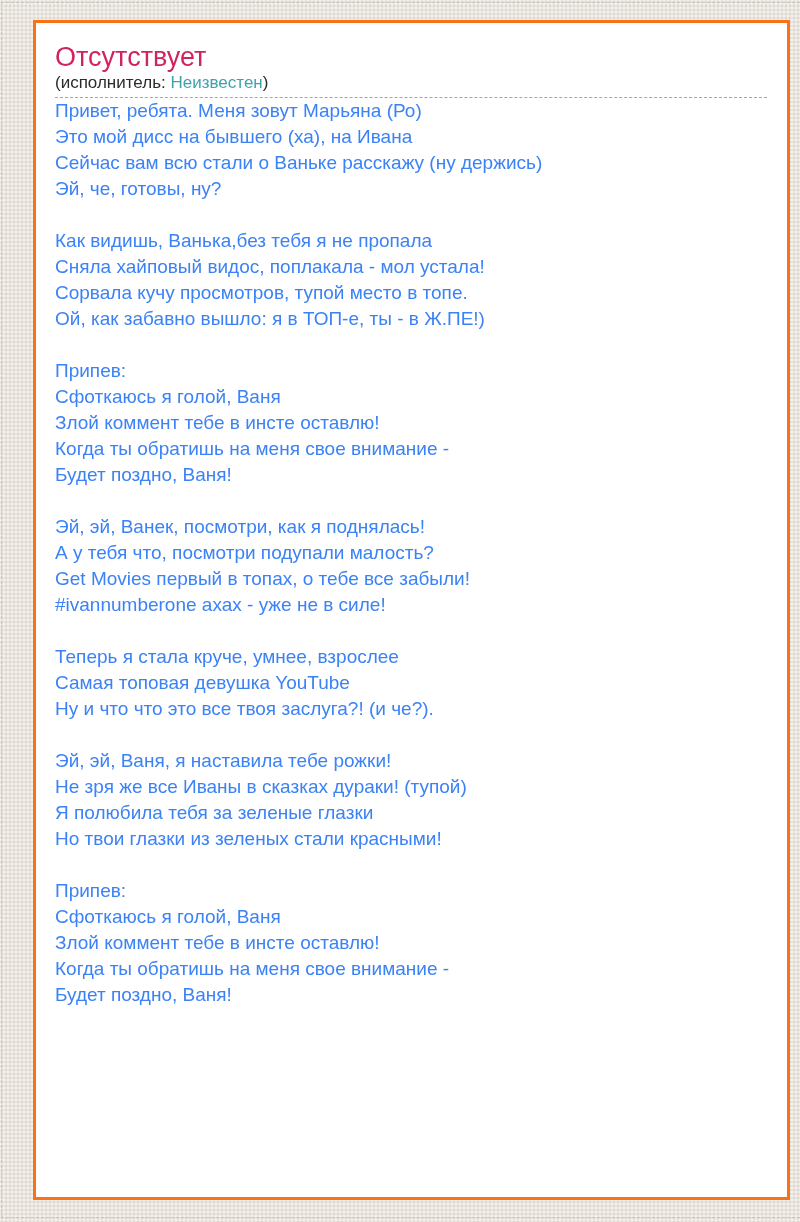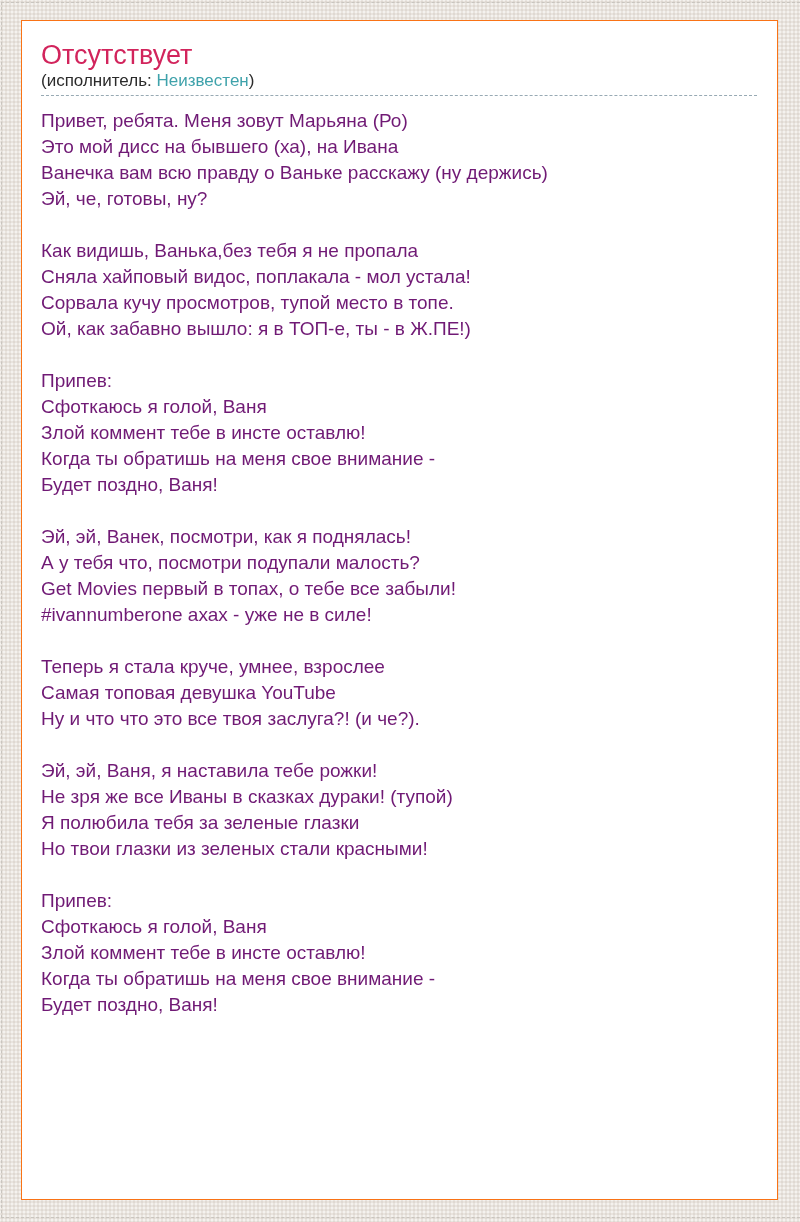--- a/index.html
+++ b/index.html
@@ -21,26 +21,26 @@
   .page-frame {
     position: absolute;
     top: 2px; left: 1px; right: 0; bottom: 4px;
     border-style: dashed;
     border-color: #c9c5bf;
     border-width: 1px 0 1px 1px;
     pointer-events: none;
   }
   .lyrics-card {
     position: absolute;
-    left: 21px;
+    left: 33px;
     top: 20px;
     width: 757px;
     height: 1180px;
     background: #ffffff;
-    border: 1px solid #f97316;
+    border: 3px solid #f97316;
     padding: 19px 20px 30px 19px;
     overflow: hidden;
   }
   h1.page-title {
     font-size: 27px;
     line-height: 31px;
     font-weight: 400;
     color: #d2245c;
     letter-spacing: 0;
   }
@@ -50,24 +50,24 @@
     color: #2b2b2b;
     padding-bottom: 4px;
     border-bottom: 1px dashed #98aab4;
   }
   .artist-link {
     color: #3fa2ab;
     text-decoration: none;
     cursor: pointer;
   }
   .lyrics-text {
-    margin-top: 12px;
+    margin-top: 0;
     font-size: 19px;
     line-height: 26px;
-    color: #701a75;
+    color: #3b82f6;
   }
   .stanza { margin-bottom: 26px; }
   .stanza:last-child { margin-bottom: 0; }
   .line { white-space: pre-wrap; }
 </style>
 </head>
 <body>
 
 <div class="page-frame"></div>
 
@@ -75,21 +75,21 @@
   <h1 class="page-title" style="color: rgb(210, 36, 92);">Отсутствует</h1>
 
   <div class="artist-line">
     <span>(исполнитель: </span><a class="artist-link" style="color: rgb(63, 162, 171);">Неизвестен</a><span>)</span>
   </div>
 
   <div class="lyrics-text">
       <div class="stanza">
         <div class="line">Привет, ребята. Меня зовут Марьяна (Ро)</div>
         <div class="line">Это мой дисс на бывшего (ха), на Ивана</div>
-        <div class="line">Ванечка вам всю правду о Ваньке расскажу (ну держись)</div>
+        <div class="line">Сейчас вам всю стали о Ваньке расскажу (ну держись)</div>
         <div class="line">Эй, че, готовы, ну?</div>
       </div>
       <div class="stanza">
         <div class="line">Как видишь, Ванька,без тебя я не пропала</div>
         <div class="line">Сняла хайповый видос, поплакала - мол устала!</div>
         <div class="line">Сорвала кучу просмотров, тупой место в топе.</div>
         <div class="line">Ой, как забавно вышло: я в ТОП-е, ты - в Ж.ПЕ!)</div>
       </div>
       <div class="stanza">
         <div class="line">Припев:</div>

